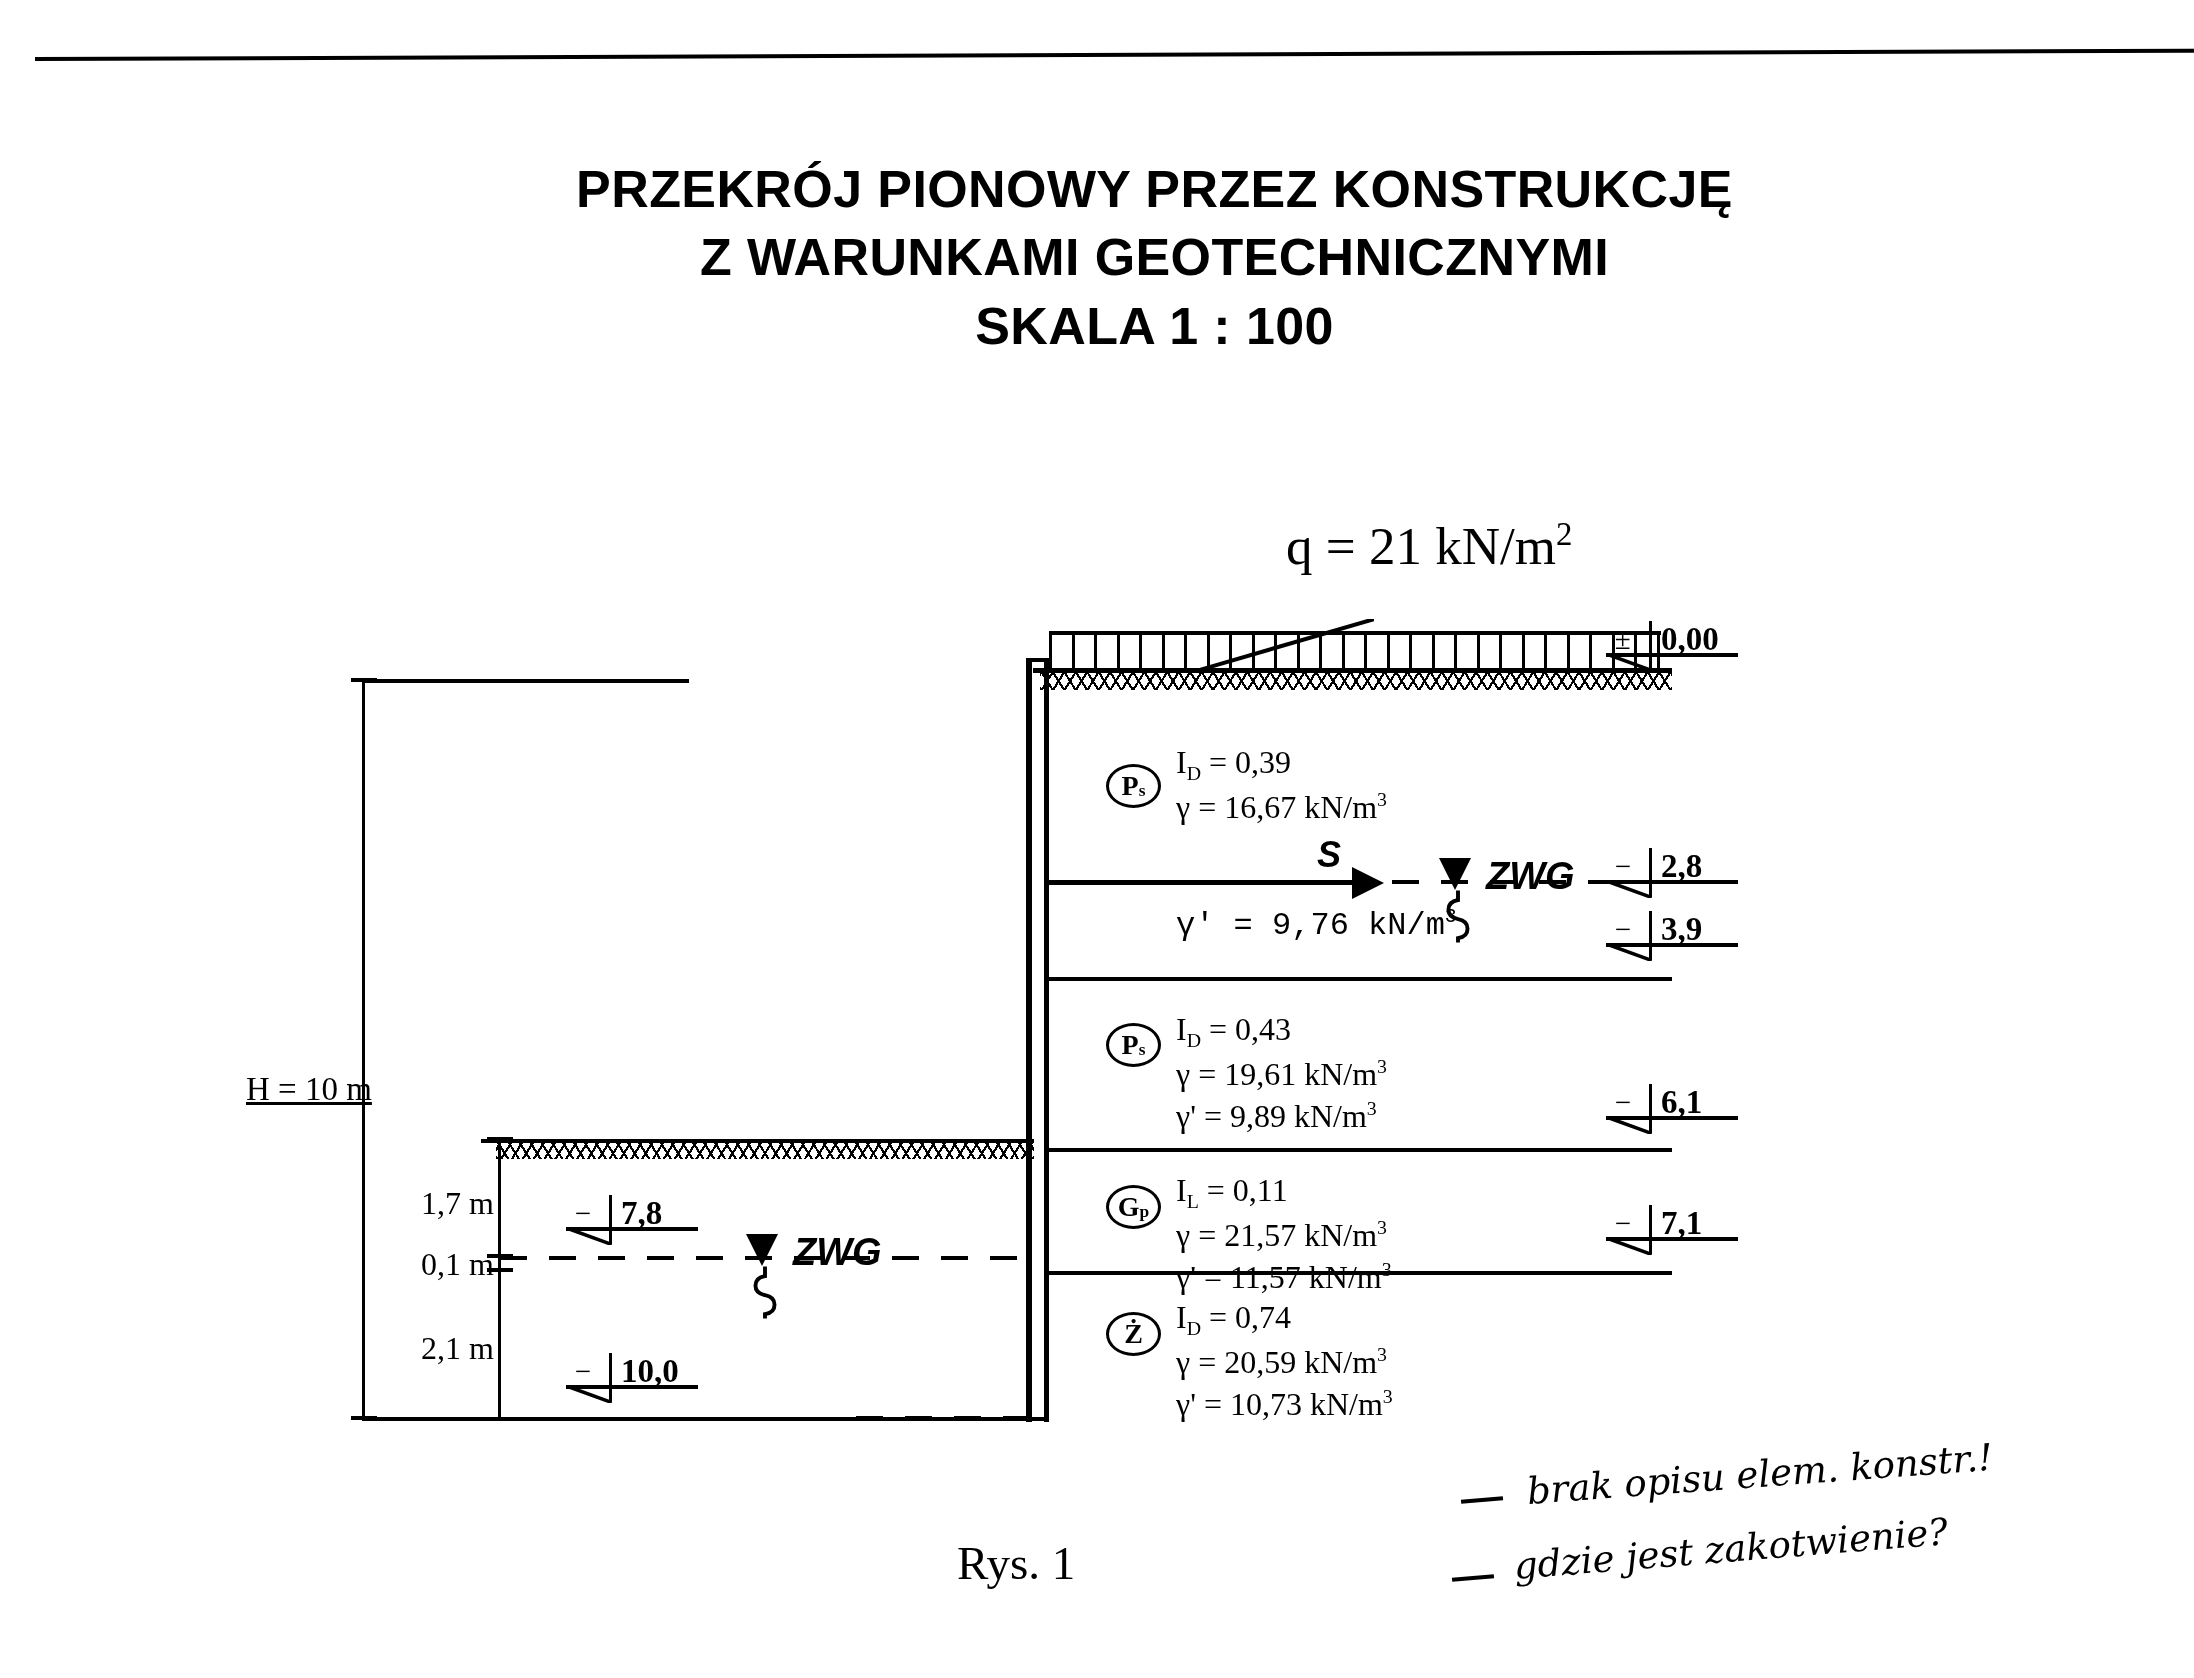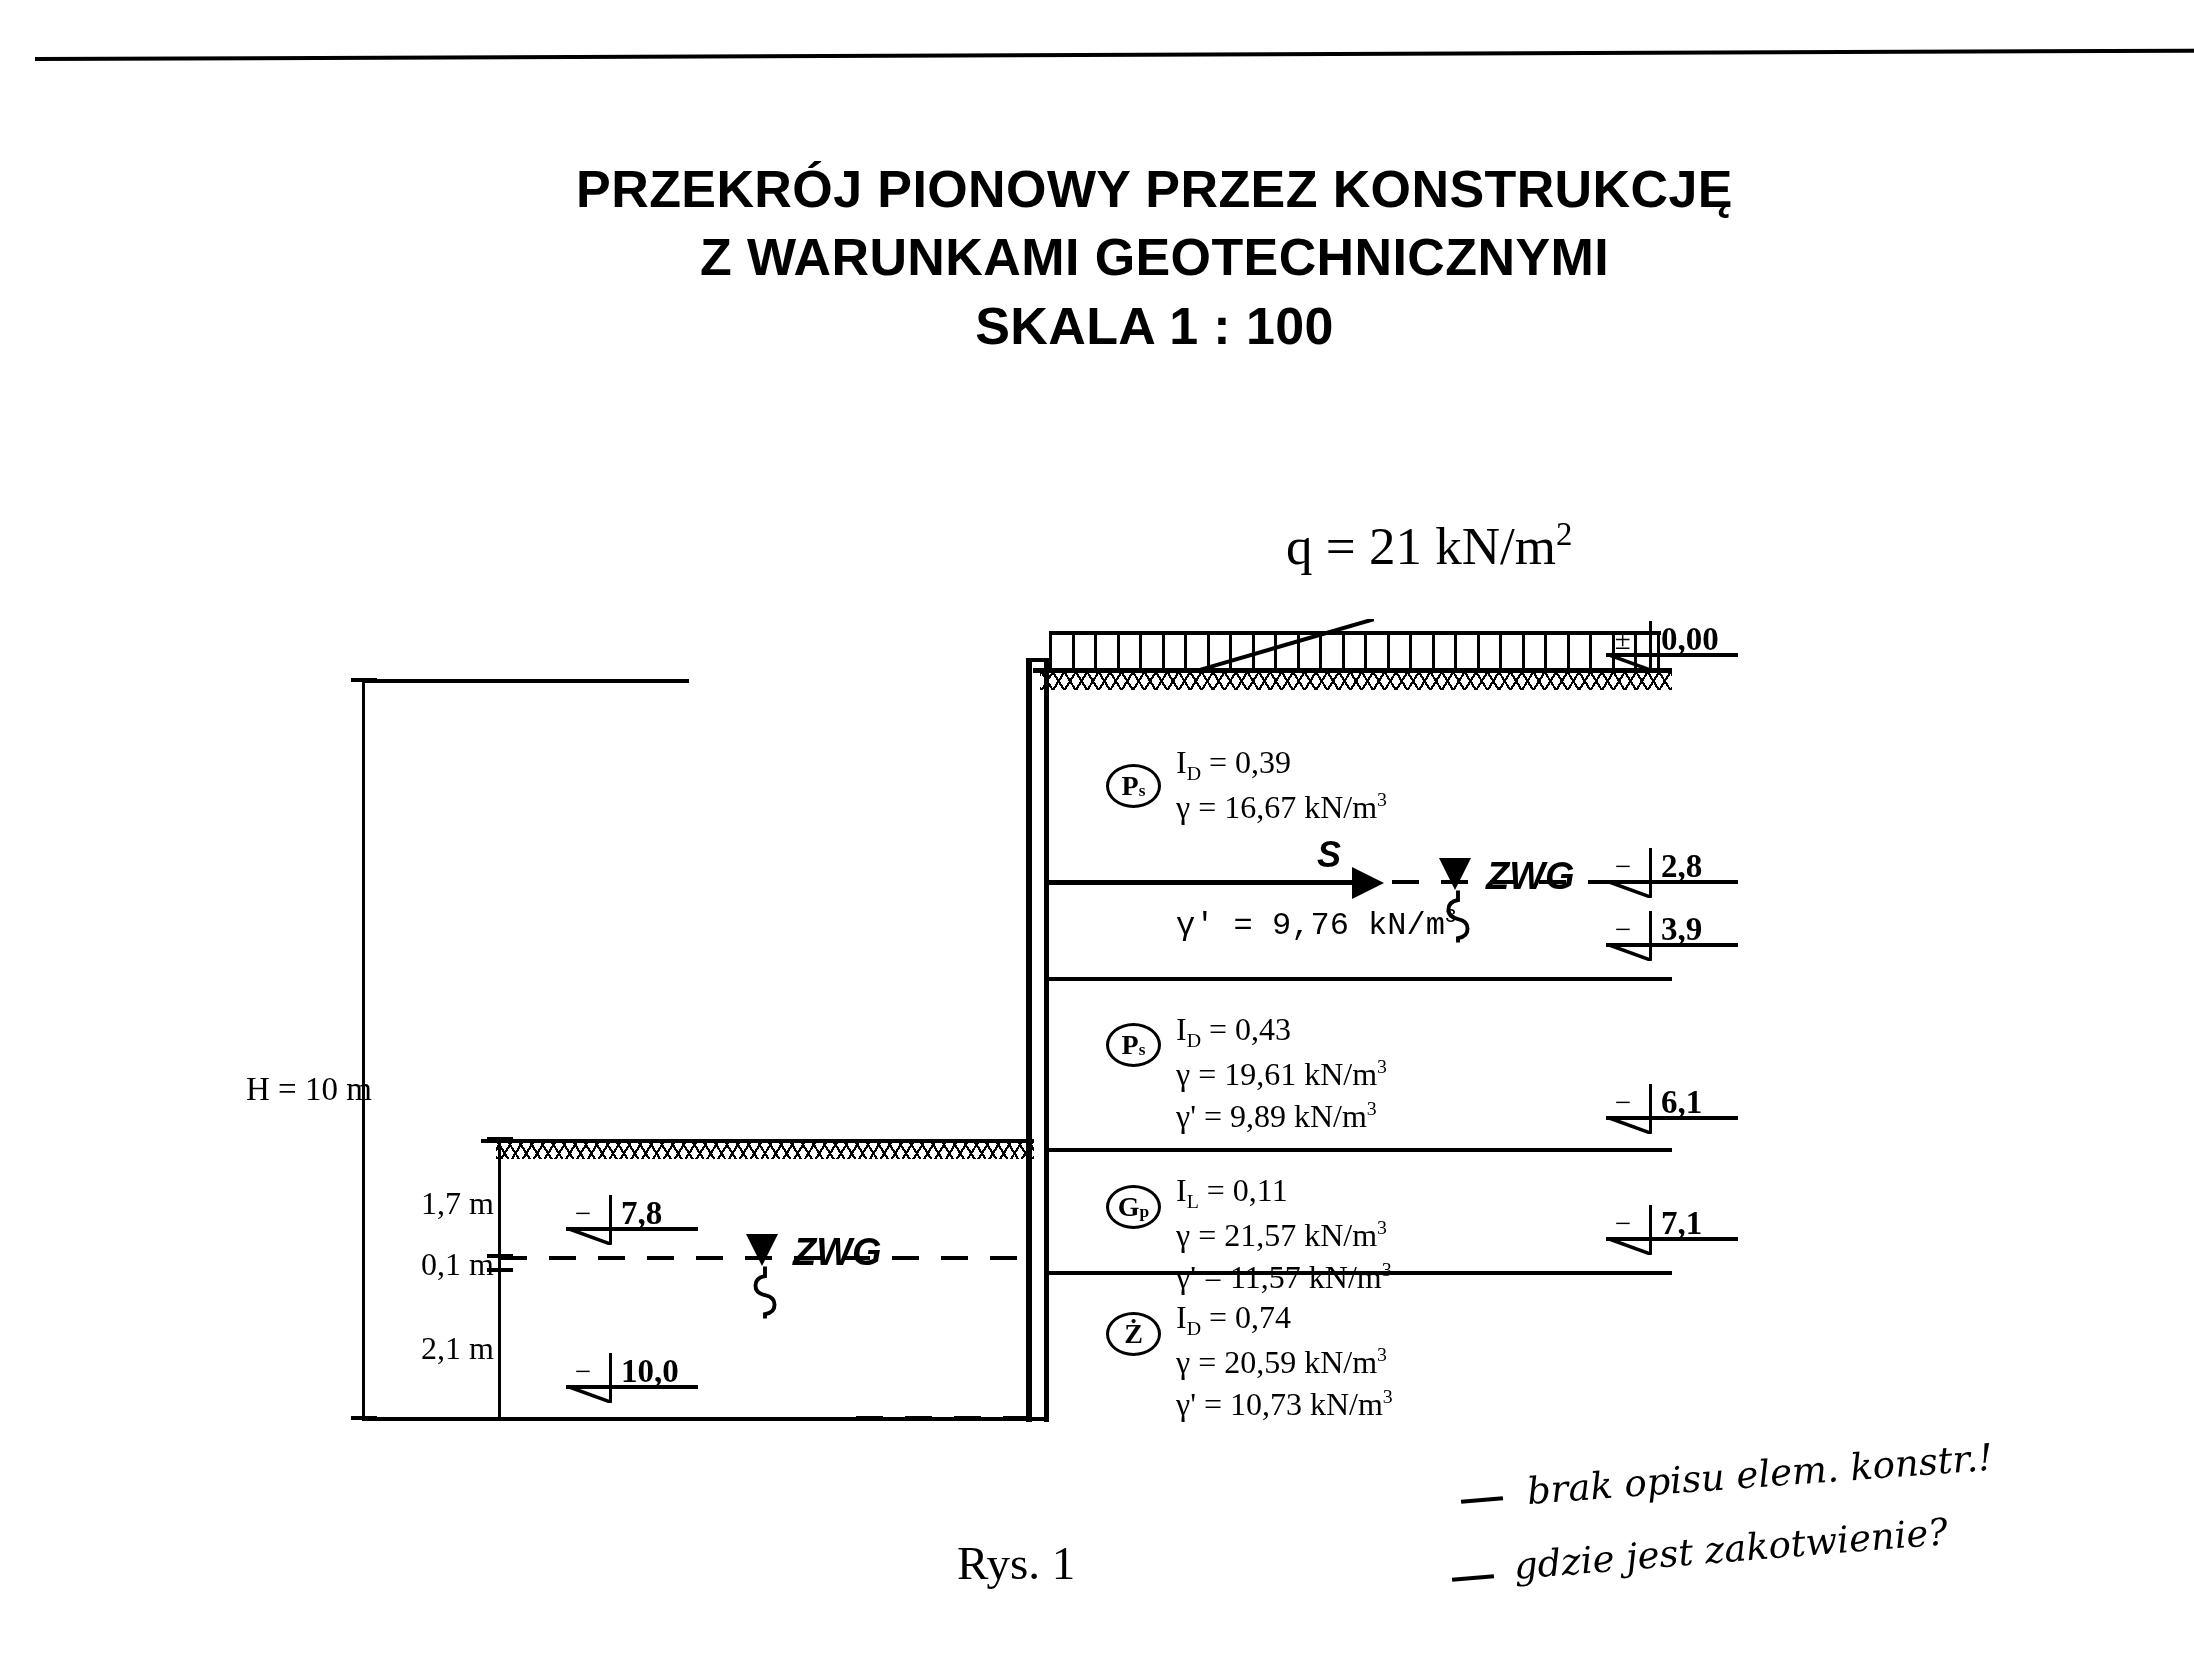--- a/index.html
+++ b/index.html
@@ -92,21 +92,21 @@
           border-left:32px solid #000;}
   #S-lbl{left:1317px;top:834px;font-size:36px;font-weight:bold;font-style:italic;
          font-family:"Liberation Sans",sans-serif;}
 
   
   #H-ext{left:362px;top:680px;width:3.1px;height:738px;background:#000;}
   #H-tick-top{left:351px;top:678px;width:26px;height:4px;background:#000;}
   #H-tick-bot{left:351px;top:1416px;width:26px;height:4px;background:#000;}
   #H-top-line{left:362px;top:679px;width:327px;height:3.5px;background:#000;}
   #H-bot-line{left:362px;top:1417px;width:685px;height:3.5px;background:#000;}
-  #H-lbl{left:246px;top:1071px;font-size:33px;white-space:nowrap;}
+  #H-lbl{left:246px;top:1071px;font-size:33px;white-space:nowrap;text-decoration:underline;}
 
   #seg-ext{left:498px;top:1139px;width:3.1px;height:281px;background:#000;}
   .seg-tick{position:absolute;left:487px;width:26px;height:3.5px;background:#000;}
   .seg-lbl{position:absolute;font-size:32px;white-space:nowrap;}
 
   
   #bot-dash{left:856px;top:1416px;width:176px;height:4.4px;
             background:repeating-linear-gradient(90deg,#000 0 27px,transparent 27px 49px);}
 
   

